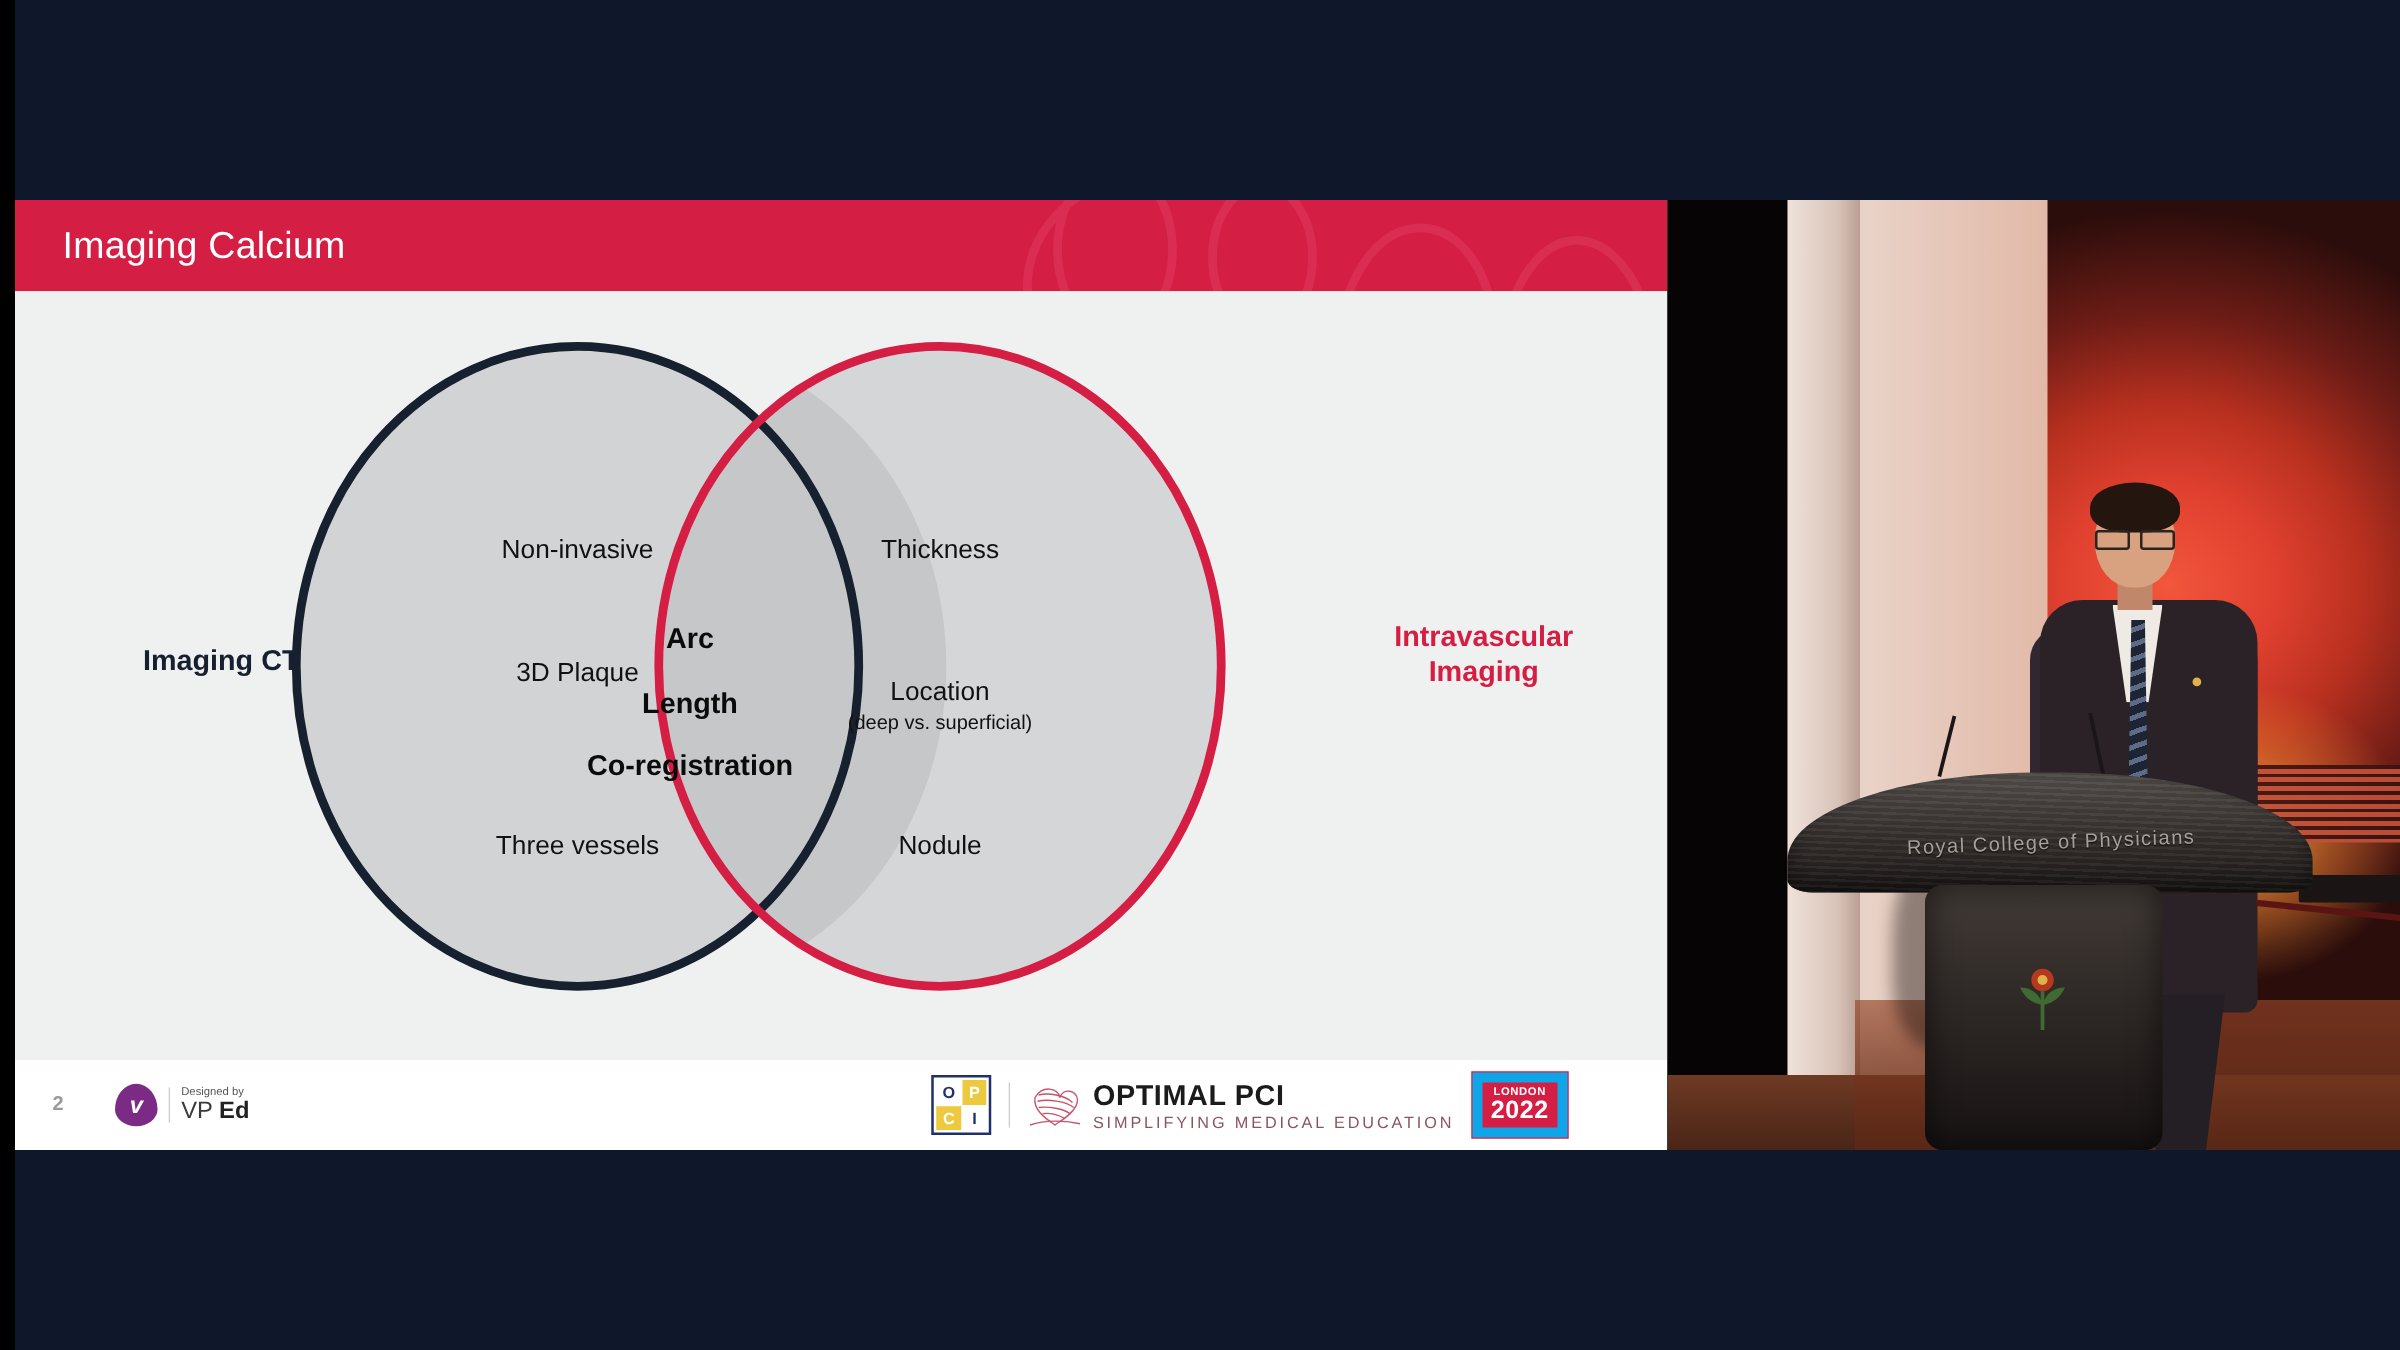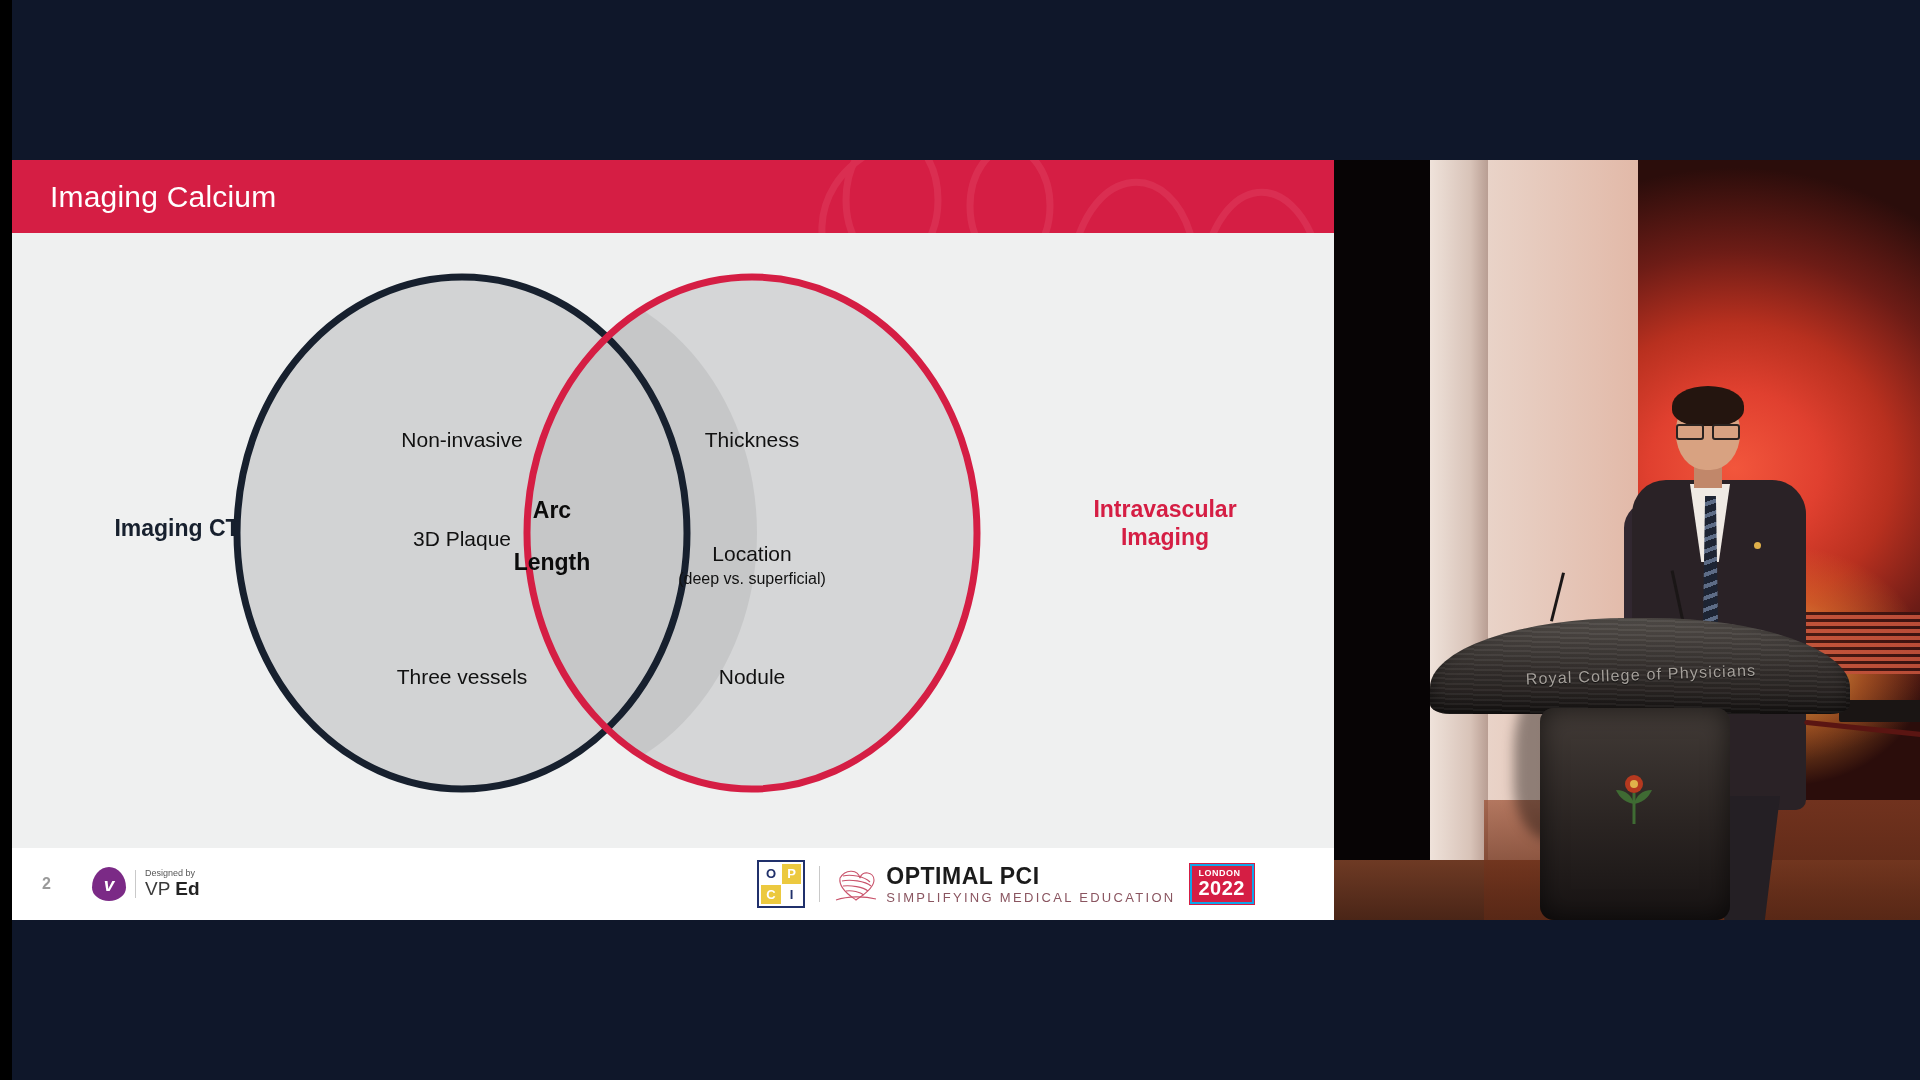--- a/index.html
+++ b/index.html
@@ -17,21 +17,21 @@
   #slide-title{position:absolute;left:38px;top:50%;transform:translateY(-50%);
     color:#fff;font-size:30px;font-weight:400;letter-spacing:.2px;white-space:nowrap;}
   .swirl{position:absolute;top:-40px;opacity:.45;}
 
   #slide-body{position:relative;width:100%;height:615px;background:#eff0f0;}
 
   #venn{position:absolute;left:0;top:0;width:1322px;height:615px;}
 
   .venn-label{position:absolute;font-weight:bold;font-size:23px;line-height:1.22;text-align:center;}
   #label-left{left:40px;top:281px;width:250px;color:#17202e;}
-  #label-right{left:1038px;top:262px;width:230px;color:#d51e44;}
+  #label-right{left:1060px;top:262px;width:230px;color:#d51e44;}
 
   .item{position:absolute;text-align:center;color:#111;font-size:21px;white-space:nowrap;}
   .item.sub{font-size:16px;color:#111;}
   .center-item{position:absolute;text-align:center;color:#0b0b0b;font-size:23px;font-weight:bold;white-space:nowrap;}
 
   
   #slide-footer{position:absolute;left:0;bottom:0;width:100%;height:72px;background:#fff;}
   #page-num{position:absolute;left:30px;top:50%;transform:translateY(-50%);color:#9a9a9a;font-size:16px;font-weight:bold;}
 
   #vped{position:absolute;left:80px;top:50%;transform:translateY(-50%);display:flex;align-items:center;gap:9px;}
@@ -52,21 +52,21 @@
   .c-p{background:#ecc93f;color:#fff;}
   .c-c{background:#ecc93f;color:#fff;}
   .c-i{background:#fff;color:#20306b;}
   #logo-div{width:1px;height:36px;background:#c9c9c9;}
   #optimal{display:flex;align-items:center;gap:8px;}
   #heart-scribble{width:44px;height:36px;}
   #optimal-text{display:flex;flex-direction:column;line-height:1;}
   #optimal-text .big{font-size:23px;font-weight:bold;color:#1b1b1b;letter-spacing:.5px;}
   #optimal-text .small{font-size:13px;color:#8a5560;letter-spacing:2.3px;margin-top:3px;}
   #london{background:#d51e44;color:#fff;padding:3px 7px 4px;display:flex;flex-direction:column;
-    align-items:flex-start;line-height:1;border:2px solid #0ea5e9;box-shadow:0 0 0 1px #d51e44;}
+    align-items:center;line-height:1;border:8px solid #0ea5e9;box-shadow:0 0 0 1px #d51e44;}
   #london .l1{font-size:9px;font-weight:bold;letter-spacing:.5px;}
   #london .l2{font-size:20px;font-weight:bold;letter-spacing:.5px;}
 
   
   #video{position:absolute;left:1322px;top:0;width:598px;height:760px;overflow:hidden;background:#0a0607;}
   #v-walllight{position:absolute;left:78px;top:0;width:520px;height:700px;
     background:radial-gradient(ellipse 330px 300px at 62% 44%, #f2563c 0%, #e0402f 26%, #b8301f 48%, #6d1c16 72%, #2b0d0b 100%);}
   #v-warm{position:absolute;left:300px;top:330px;width:300px;height:320px;
     background:radial-gradient(ellipse 180px 150px at 50% 55%, rgba(255,196,80,.85) 0%, rgba(240,140,50,.45) 45%, rgba(120,40,20,0) 80%);}
   #v-leftblack{position:absolute;left:0;top:0;width:96px;height:760px;background:#070405;}
@@ -175,20 +175,21 @@
         <div class="item" style="left:330px;top:294px;width:240px;">3D Plaque</div>
         <div class="item" style="left:330px;top:432px;width:240px;">Three vessels</div>
 
         <div class="item" style="left:620px;top:195px;width:240px;">Thickness</div>
         <div class="item" style="left:620px;top:309px;width:240px;">Location</div>
         <div class="item sub" style="left:600px;top:337px;width:280px;">(deep vs. superficial)</div>
         <div class="item" style="left:620px;top:432px;width:240px;">Nodule</div>
 
         <div class="center-item" style="left:390px;top:264px;width:300px;">Arc</div>
         <div class="center-item" style="left:390px;top:316px;width:300px;">Length</div>
+        <div class="center-item" style="left:380px;top:366px;width:320px;">Co-registration</div>
       </div>
 
       <div id="slide-footer">
         <div id="page-num">2</div>
 
         <div id="vped">
           <div id="vp-mark">
             <span>v</span>
           </div>
           <div id="vp-div"></div>

